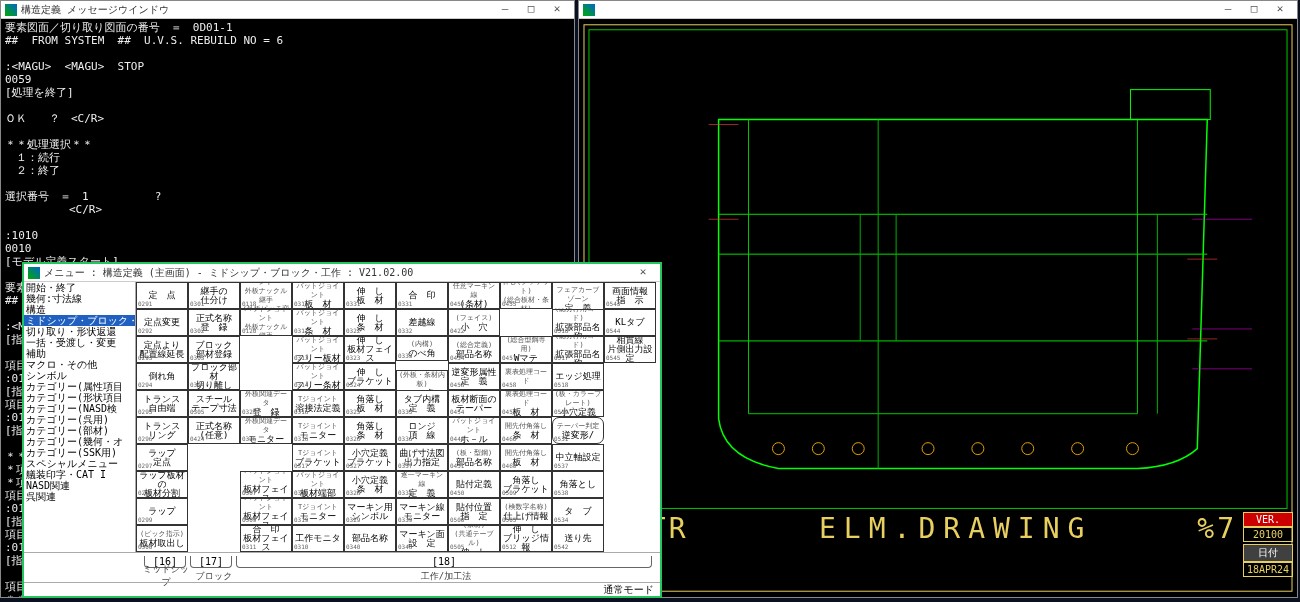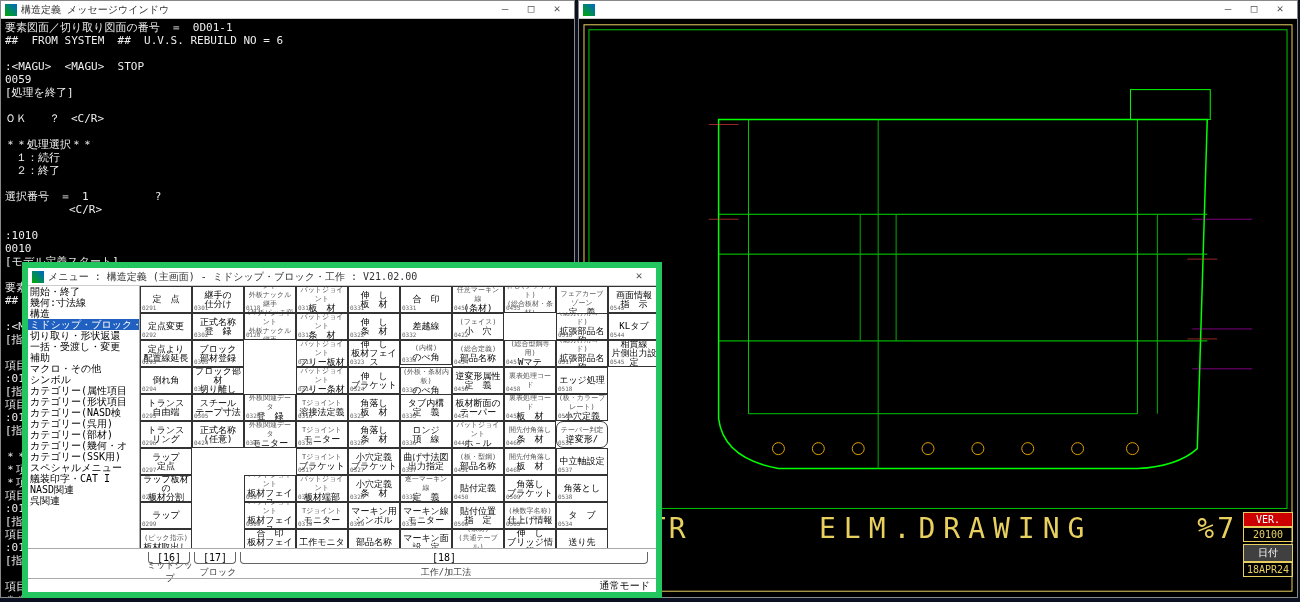--- a/index.html
+++ b/index.html
@@ -8,21 +8,21 @@
 .titlebar { height: 18px; background: #fff; display: flex; align-items: center; padding: 0 4px; font-size: 10px; color: #333; border-bottom: 1px solid #ccc; }
 .titlebar .icon-sq { width: 12px; height: 12px; background: linear-gradient(45deg,#0a0,#06c); margin-right: 4px; }
 .titlebar .spacer { flex: 1; }
 .winbtn { width: 26px; height: 16px; text-align: center; font-size: 11px; color: #555; cursor: pointer; }
 .term { background: #000; color: #eee; font-size: 11px; line-height: 13px; padding: 2px 4px; white-space: pre; overflow: hidden; }
 .gfx { background: #000; position: relative; width: 100%; height: 100%; }
 .gfx svg { width: 100%; height: 100%; }
 .gfx-label { position: absolute; font-family: monospace; font-size: 28px; color: #e8d060; letter-spacing: 3px; }
 .verbox { position: absolute; right: 4px; bottom: 20px; width: 50px; font-size: 10px; }
 .verbox div { border: 1px solid #e8d060; text-align: center; padding: 1px; }
-.menu-win { position: absolute; background: #fff; border: 6px solid #22c55e; display: flex; flex-direction: column; }
+.menu-win { position: absolute; background: #fff; border: 2px solid #22c55e; display: flex; flex-direction: column; }
 .menu-body { display: flex; flex: 1; overflow: hidden; }
 .menu-left { width: 112px; background: #fff; font-size: 10px; line-height: 11px; border-right: 1px solid #aaa; }
 .menu-left div { padding: 0 2px; cursor: pointer; white-space: nowrap; overflow: hidden; }
 .menu-left div.sel { background: #2060c0; color: #fff; }
 .grid { flex: 1; position: relative; }
 .gcell { position: absolute; border: 1px solid #333; background: #fff; font-size: 9px; line-height: 9px; text-align: center; display: flex; flex-direction: column; justify-content: center; padding: 0 1px; overflow: hidden; cursor: pointer; }
 .gcell .sub { font-size: 7px; color: #555; }
 .gcell .num { position: absolute; bottom: 0; left: 1px; font-size: 6px; color: #666; }
 .footer { height: 18px; display: flex; align-items: center; font-size: 10px; padding: 0 6px; border-top: 1px solid #aaa; }
 .footer .tab { border: 1px solid #666; border-top: none; padding: 0 6px; margin: 0 2px; border-radius: 0 0 4px 4px; }
@@ -375,21 +375,21 @@
         </div>
         <div class="gcell" style="left: 260px; top: 27px; width: 52px; height: 27px;">
           <div>差越線</div>
           <div class="num">0332</div>
         </div>
         <div class="gcell" style="left: 260px; top: 54px; width: 52px; height: 25px;">
           <div class="sub">(内構)</div>
           <div>のべ角</div>
           <div class="num">0333</div>
         </div>
-        <div class="gcell" style="left: 260px; top: 81px; width: 52px; height: 28px;">
+        <div class="gcell" style="left: 260px; top: 88px; width: 52px; height: 28px;">
           <div class="sub">(外板・条材内板)</div>
           <div>のべ角</div>
           <div class="num">0334</div>
         </div>
         <div class="gcell" style="left: 260px; top: 108px; width: 52px; height: 27px;">
           <div>タブ内構<br>定　義</div>
           <div class="num">0335</div>
         </div>
         <div class="gcell" style="left: 260px; top: 135px; width: 52px; height: 27px;">
           <div>ロンジ<br>頂　線</div>

